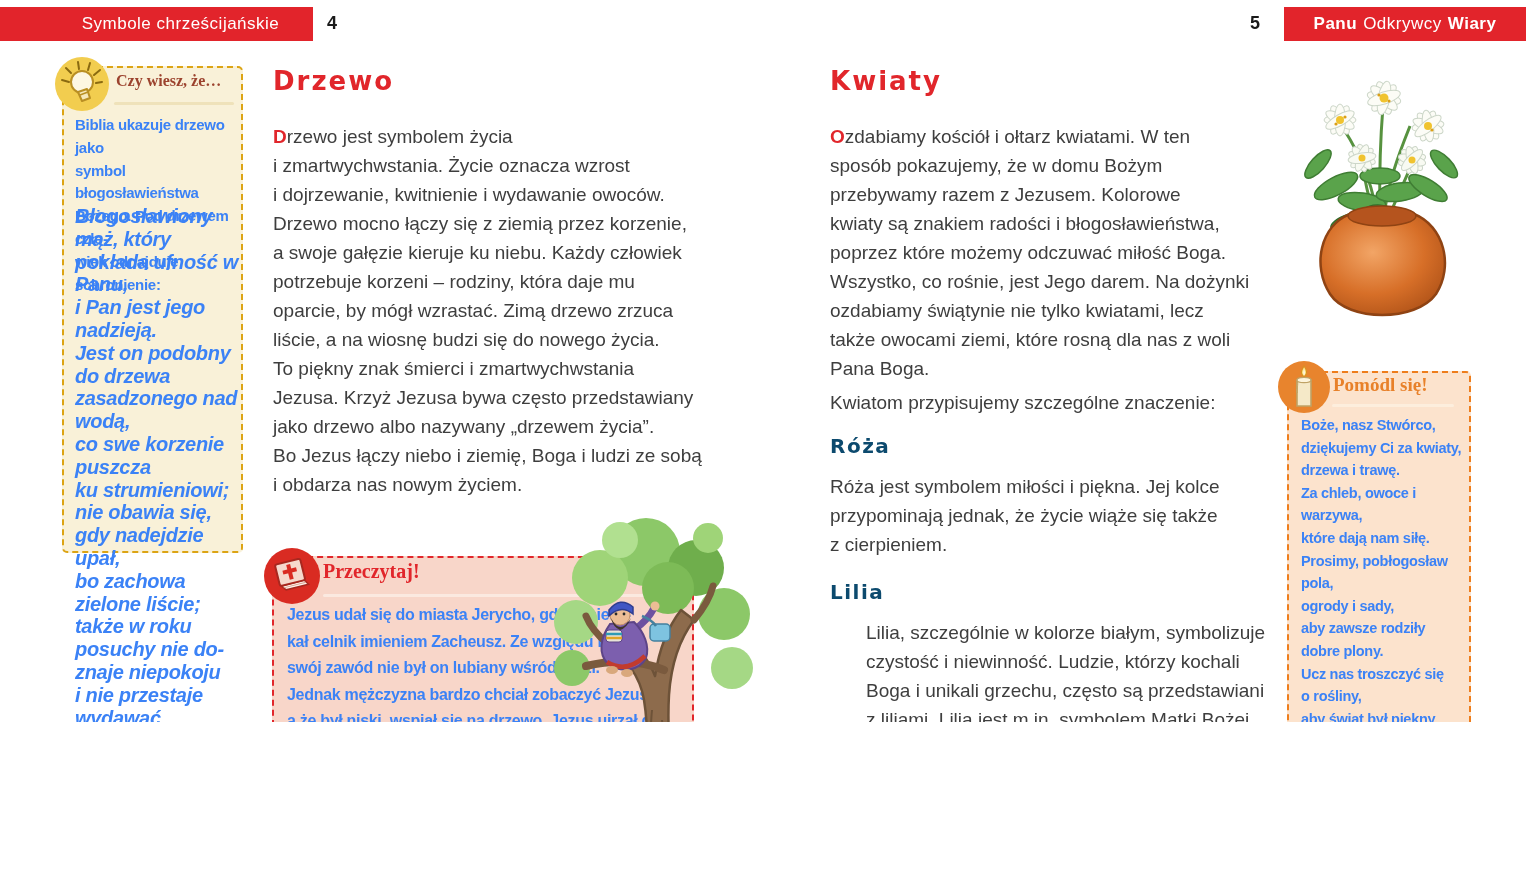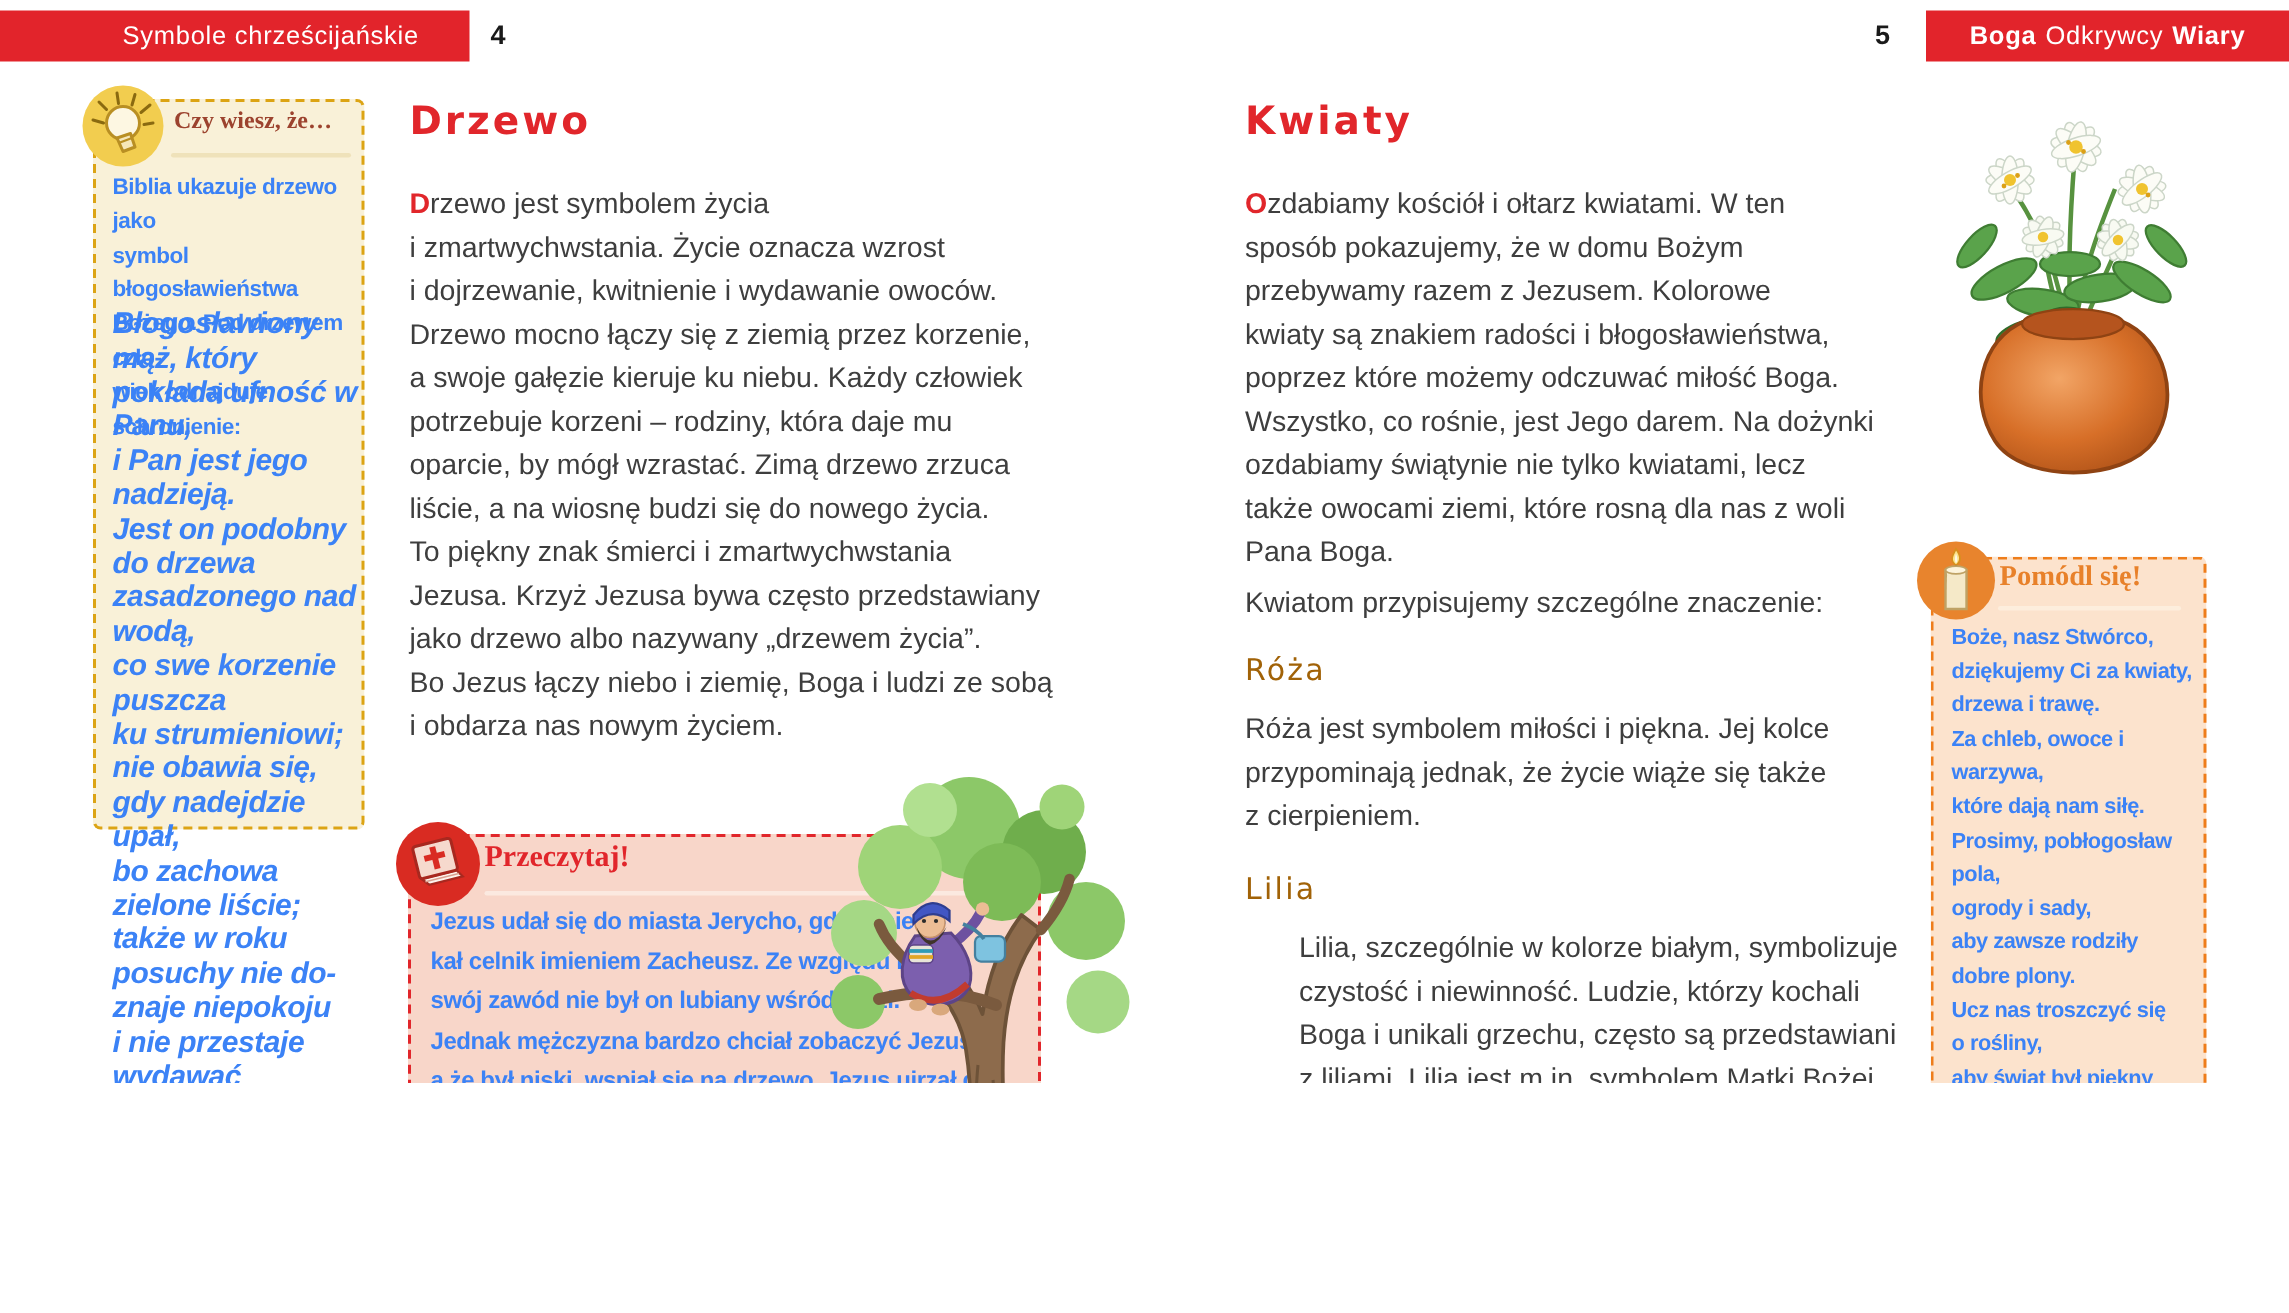--- a/index.html
+++ b/index.html
@@ -47,22 +47,22 @@
   #know-quote{left:75px;top:205px;width:164px;font-size:20px;line-height:22.8px;font-style:italic;}
   #read-text{left:287px;top:602px;width:480px;font-size:16px;line-height:26.6px;}
   #pray-text{left:1301px;top:414px;width:166px;font-size:14.5px;line-height:22.6px;}
 
   
   .sec-title{position:absolute;font-family:"DejaVu Sans",sans-serif;font-weight:bold;
              font-size:26px;color:#e1262b;letter-spacing:2px;}
   #drzewo-title{left:273px;top:66px;}
   #kwiaty-title{left:830px;top:66px;}
 
-  .sub-title{position:absolute;font-family:"DejaVu Sans",sans-serif;font-weight:normal;
-             font-size:20px;color:#a16207;letter-spacing:1.5px;}
+  .sub-title{position:absolute;font-family:"DejaVu Sans",sans-serif;font-weight:bold;
+             font-size:20px;color:#0c4a6e;letter-spacing:1.5px;}
   #roza-title{left:830px;top:434px;}
   #lilia-title{left:830px;top:580px;}
 
   .body-text{position:absolute;white-space:pre-line;font-size:19px;line-height:29px;
              color:#3e3e3e;}
   #drzewo-body{left:273px;top:122px;width:470px;}
   #kwiaty-body{left:830px;top:122px;width:470px;}
   #kwiaty-note{left:830px;top:388px;width:470px;}
   #roza-body{left:830px;top:472px;width:470px;}
   #lilia-body{left:830px;top:618px;width:470px;margin-left:36px;}
@@ -77,21 +77,21 @@
 <body>
 
 <div id="page">
 
   <div id="hdr-left-bar" class="hdr-bar">
     <span>Symbole chrześcijańskie</span>
   </div>
   <div id="hdr-left-num" class="pagenum">4</div>
   <div id="hdr-right-num" class="pagenum">5</div>
   <div id="hdr-right-bar" class="hdr-bar">
-    <span class="b">Boga</span>
+    <span class="b">Panu</span>
     <span>Odkrywcy</span>
     <span class="b">Wiary</span>
   </div>
 
   <div id="know-box" class="box"></div>
   <div id="know-icon" class="badge">
     <svg width="56" height="56" viewBox="0 0 56 56">
       <circle cx="28" cy="28" r="27" fill="#f2cd4f"></circle>
       <g stroke="#8a6a10" stroke-width="2" stroke-linecap="round">
         <line x1="12" y1="12" x2="17" y2="17"></line>

